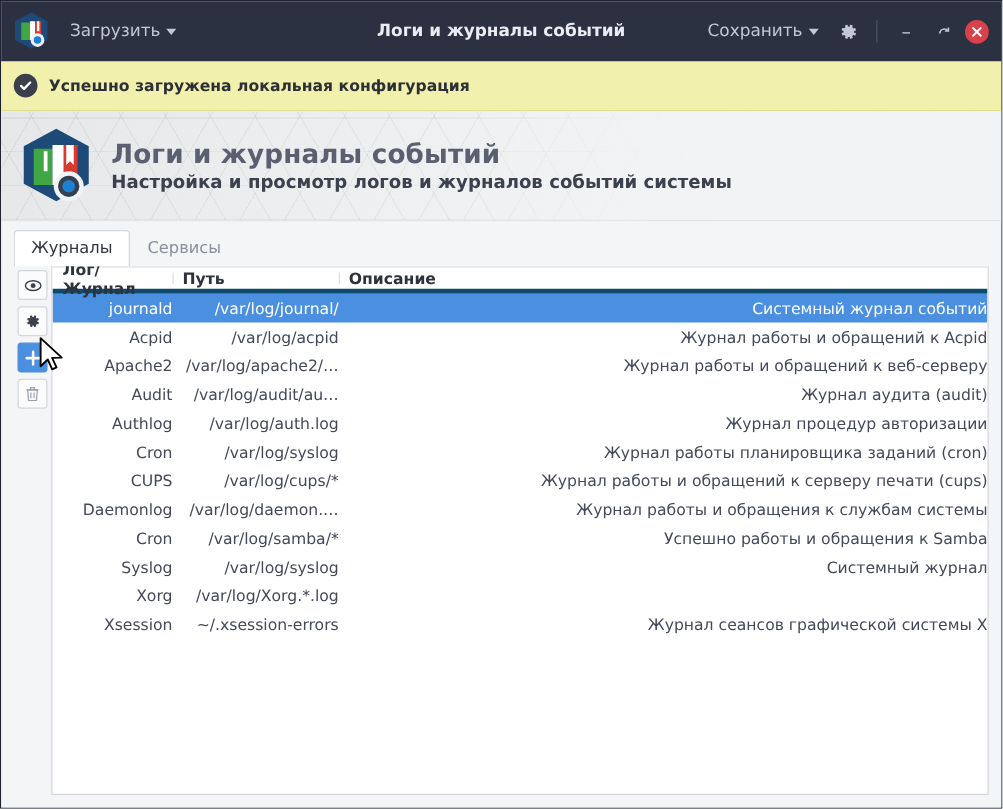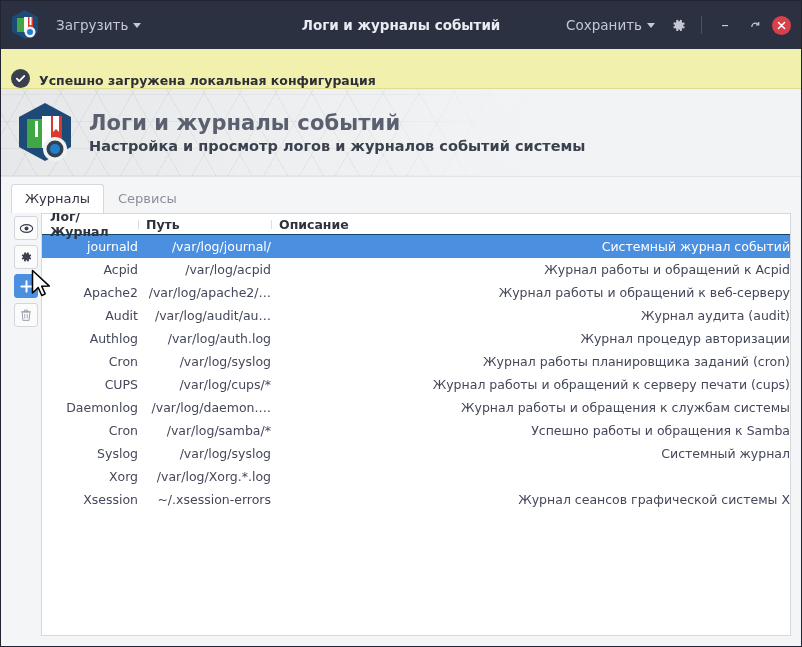--- a/index.html
+++ b/index.html
@@ -55,21 +55,21 @@
     width: 19px; height: 19px; border-radius: 50%;
     background: #d8414a; display: flex; align-items: center;
     justify-content: center; cursor: default;
   }
   .tb-close svg { display:block; }
 
   
   .notify {
     height: 40px; min-height: 32px;
     background: #f2f0ad;
-    display: flex; align-items: flex-end; gap: 9px;
+    display: flex; align-items: center; gap: 9px;
     padding-left: 10px;
     border-bottom: 1px solid #e0dd8e;
   }
   .notify-icon {
     width: 19px; height: 19px; border-radius: 50%; background: #3b3f4c;
     display: flex; align-items: center; justify-content: center; flex: none;
   }
   .notify-text { font-size: 12.5px; color: #2c2f38; font-weight: bold; }
 
   
@@ -131,21 +131,21 @@
   .tool-btn.primary { background: #4a8fe0; border-color: #4a8fe0; }
 
   .table-panel {
     flex: 1; min-width: 0; background: #ffffff;
     border: 1px solid #d6d8de; border-top: none;
     display: flex; flex-direction: column; overflow: hidden;
   }
   .thead {
     display: flex; height: 22px; align-items: center;
     border-top: 1px solid #d6d8de;
-    border-bottom: 1px solid #0c4a6e;
+    border-bottom: 4px solid #0c4a6e;
     background: #ffffff;
     font-size: 12.5px; color: #2e323c; font-weight: bold;
   }
   .th { padding-left: 8px; position: relative; }
   .th + .th::before {
     content: ""; position: absolute; left: 0; top: 3px; bottom: 3px;
     width: 1px; background: #dcdee3;
   }
   .col-name { width: 96px; flex: none; }
   .col-path { width: 133px; flex: none; }

